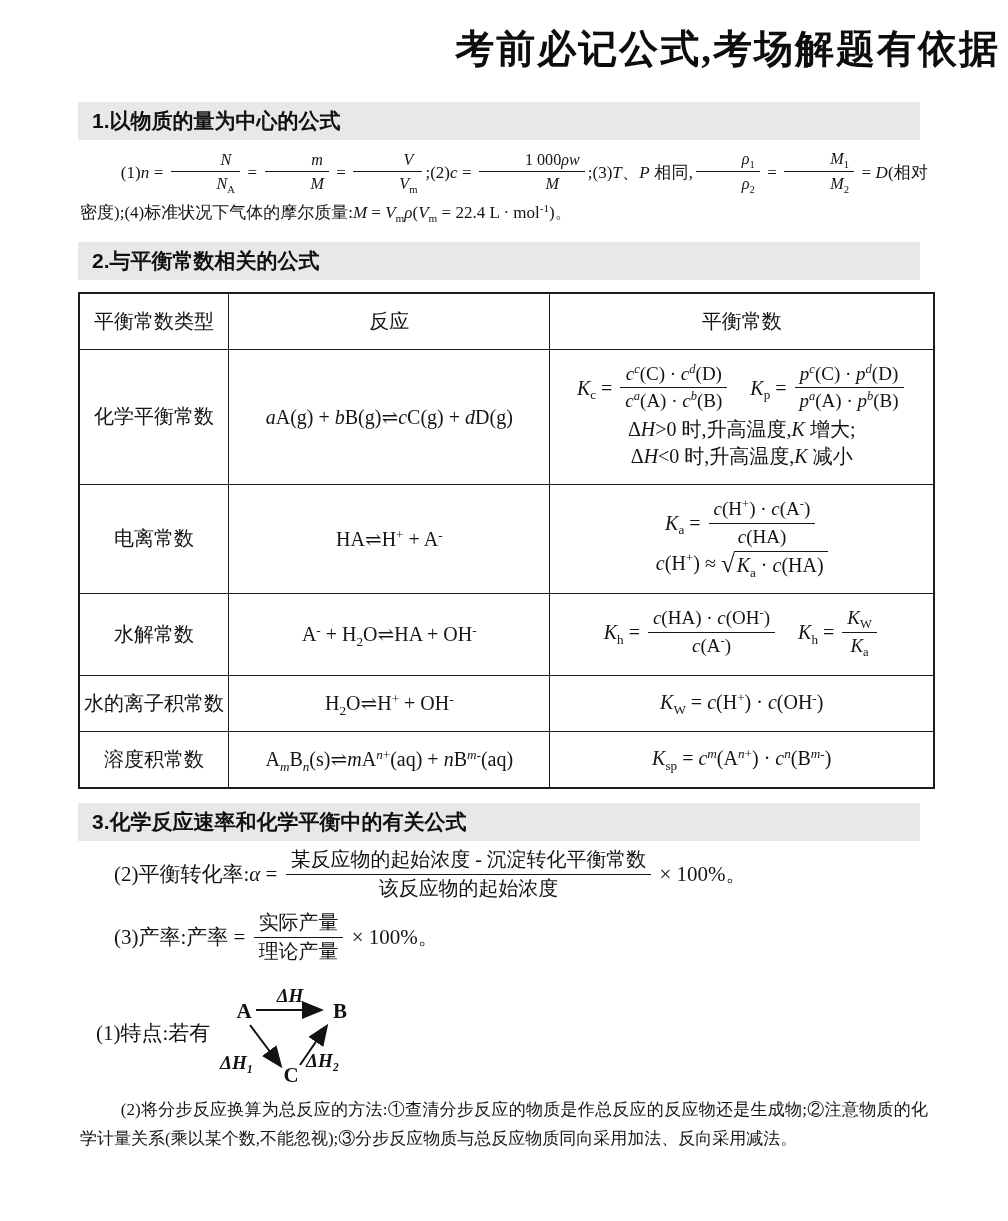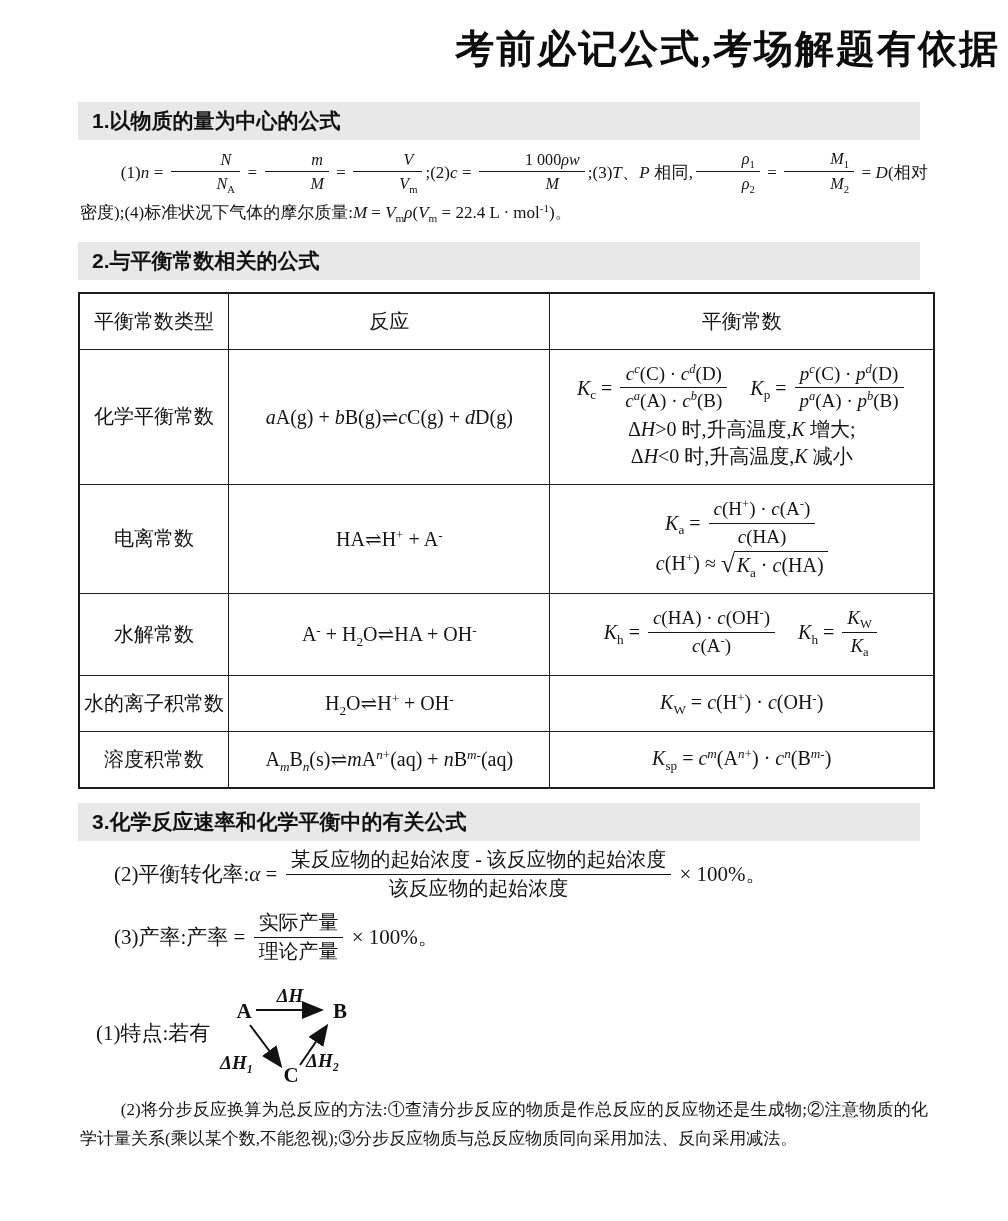--- a/index.html
+++ b/index.html
@@ -205,21 +205,21 @@
       <tr class="row-sm">
         <td>溶度积常数</td>
         <td>A<sub><i>m</i></sub>B<sub><i>n</i></sub>(s)⇌<i>m</i>A<sup><i>n</i>+</sup>(aq) + <i>n</i>B<sup><i>m</i>-</sup>(aq)</td>
         <td><i>K</i><sub>sp</sub> = <i>c</i><sup><i>m</i></sup>(A<sup><i>n</i>+</sup>) · <i>c</i><sup><i>n</i></sup>(B<sup><i>m</i>-</sup>)</td>
       </tr>
     </tbody>
   </table>
 
   <div class="section-bar">3.化学反应速率和化学平衡中的有关公式</div>
   <p class="item-line">(2)平衡转化率:<i>α</i> = <span class="frac">
-        <span class="fn">某反应物的起始浓度 - 该反应物的起始浓度</span>
+        <span class="fn">某反应物的起始浓度 - 沉淀转化平衡常数</span>
         <span class="fd">该反应物的起始浓度</span>
       </span> × 100%。</p>
   <p class="item-line">(3)产率:产率 = <span class="frac">
         <span class="fn">实际产量</span>
         <span class="fd">理论产量</span>
       </span> × 100%。</p>
 
 
   <div class="hess-row">
     <span>(1)特点:若有</span>

